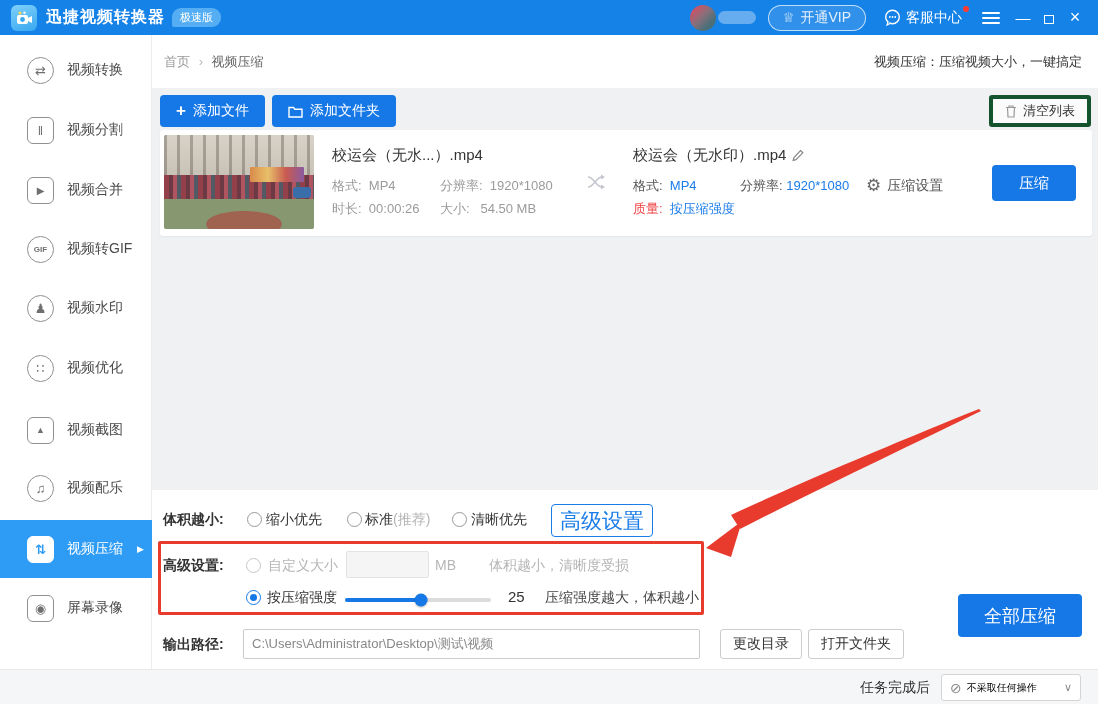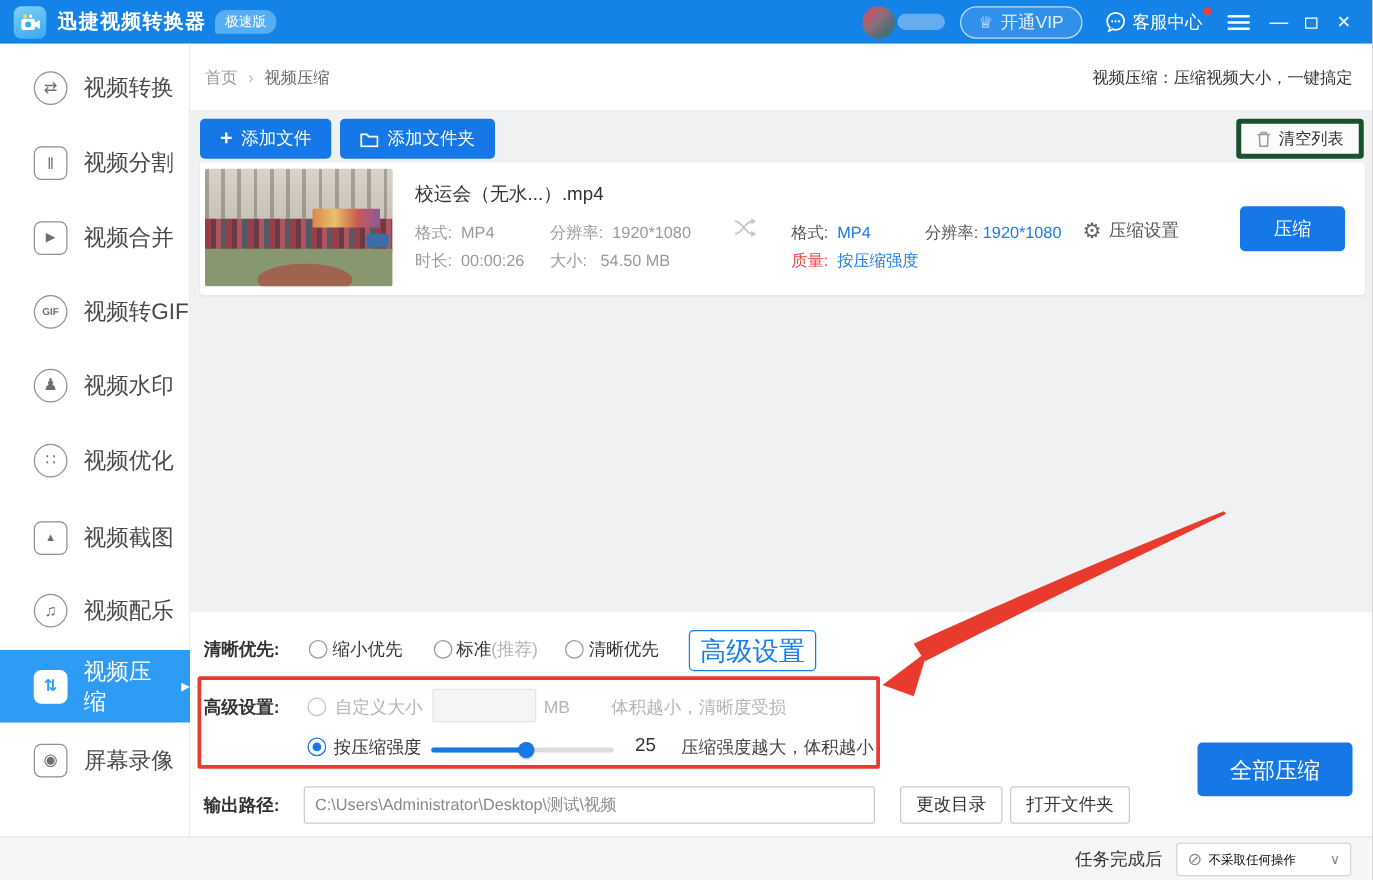--- a/index.html
+++ b/index.html
@@ -25,21 +25,21 @@
   .winctl span { width:26px; text-align:center; font-size:15px; cursor:pointer; line-height:35px; }
   .max-box { display:inline-block; width:10px; height:9px; border:1.5px solid #fff; vertical-align:middle; }
 
   
   .sidebar { position:absolute; top:35px; left:0; width:152px; bottom:35px; background:#fff; border-right:1px solid #ededed; }
   .si { position:absolute; left:0; width:152px; height:58px; display:flex; align-items:center; padding-left:27px; cursor:pointer; }
   .si .ic { width:27px; height:27px; border:1.5px solid #909090; color:#6f6f6f; display:flex; align-items:center; justify-content:center; font-size:13px; margin-right:13px; flex:0 0 auto; }
   .si .ic.circle { border-radius:50%; }
   .si .ic.square { border-radius:6px; }
   .si .ic.tiny { font-size:8px; font-weight:bold; letter-spacing:0; }
-  .si .lb { font-size:18px; color:#4a4a4a; }
+  .si .lb { font-size:14px; color:#4a4a4a; }
   .si.sel { background:#2e9cf5; }
   .si.sel .ic { background:#fff; border-color:#fff; color:#2e9cf5; font-weight:bold; }
   .si.sel .lb { color:#fff; }
   .sub-arrow { color:#fff; font-size:9px; margin-left:14px; }
 
   
   .crumbrow { position:absolute; top:35px; left:152px; right:0; height:53px; background:#fff; display:flex; align-items:center; justify-content:space-between; padding:0 16px 0 12px; }
   .crumb { font-size:13px; color:#999; }
   .crumb .sep { margin:0 5px; color:#bbb; }
   .crumb .cur { color:#666; }
@@ -244,34 +244,39 @@
       <div class="meta" style="left:280px; top:47px;"><b>分辨率:</b>&nbsp;&nbsp;<span>1920*1080</span></div>
       <div class="meta" style="left:172px; top:70px;"><b>时长:</b>&nbsp;&nbsp;<span>00:00:26</span></div>
       <div class="meta" style="left:280px; top:70px;"><b>大小:</b>&nbsp;&nbsp;&nbsp;<span>54.50 MB</span></div>
 
       <svg class="shuffle" width="20" height="17" viewBox="0 0 20 17">
           <path d="M2 3 C8 3 10 13 16 13 M2 13 C8 13 10 3 16 3" fill="none" stroke="#c3c7cd" stroke-width="1.6"></path>
           <path d="M15 10.5 L19 13 L15 15.5 Z" fill="#c3c7cd"></path>
           <path d="M15 0.5 L19 3 L15 5.5 Z" fill="#c3c7cd"></path>
         </svg>
 
+      <div class="ttl" style="left:473px; top:16px;">
+        <span>校运会（无水印）.mp4</span><svg class="editpen" width="12" height="13" viewBox="0 0 12 13">
+            <path d="M8.5 1.5 L10.8 3.8 L4 10.6 L1.2 11.4 L2 8.6 Z" fill="none" stroke="#888" stroke-width="1.2"></path>
+          </svg>
+      </div>
       <div class="meta" style="left:473px; top:47px;"><b style="color:#555;">格式:</b>&nbsp;&nbsp;<span class="blue">MP4</span></div>
       <div class="meta" style="left:580px; top:47px;"><b style="color:#555;">分辨率:</b>&nbsp;<span class="blue">1920*1080</span></div>
       <div class="meta" style="left:473px; top:70px;"><b style="color:#ef4444;">质量:</b>&nbsp;&nbsp;<span class="blue">按压缩强度</span></div>
 
       <div class="gearset">
         <span class="g">⚙</span>
         <span>压缩设置</span>
       </div>
       <button class="btn-blue" id="btn-compress">压缩</button>
     </div>
   </div>
 
   <div class="settings">
-    <div class="lbl-b" style="left:11px; top:21px;">清晰优先:</div>
+    <div class="lbl-b" style="left:11px; top:21px;">体积越小:</div>
     <span class="radio" style="left:95px; top:22px;"></span>
     <span class="rlabel" style="left:114px; top:21px;">缩小优先</span>
     <span class="radio" style="left:195px; top:22px;"></span>
     <span class="rlabel" style="left:213px; top:21px;"><span>标准</span><span class="mut">(推荐)</span></span>
     <span class="radio" style="left:300px; top:22px;"></span>
     <span class="rlabel" style="left:319px; top:21px;">清晰优先</span>
     <button id="adv-btn">高级设置</button>
 
     <div class="redrect"></div>
 

